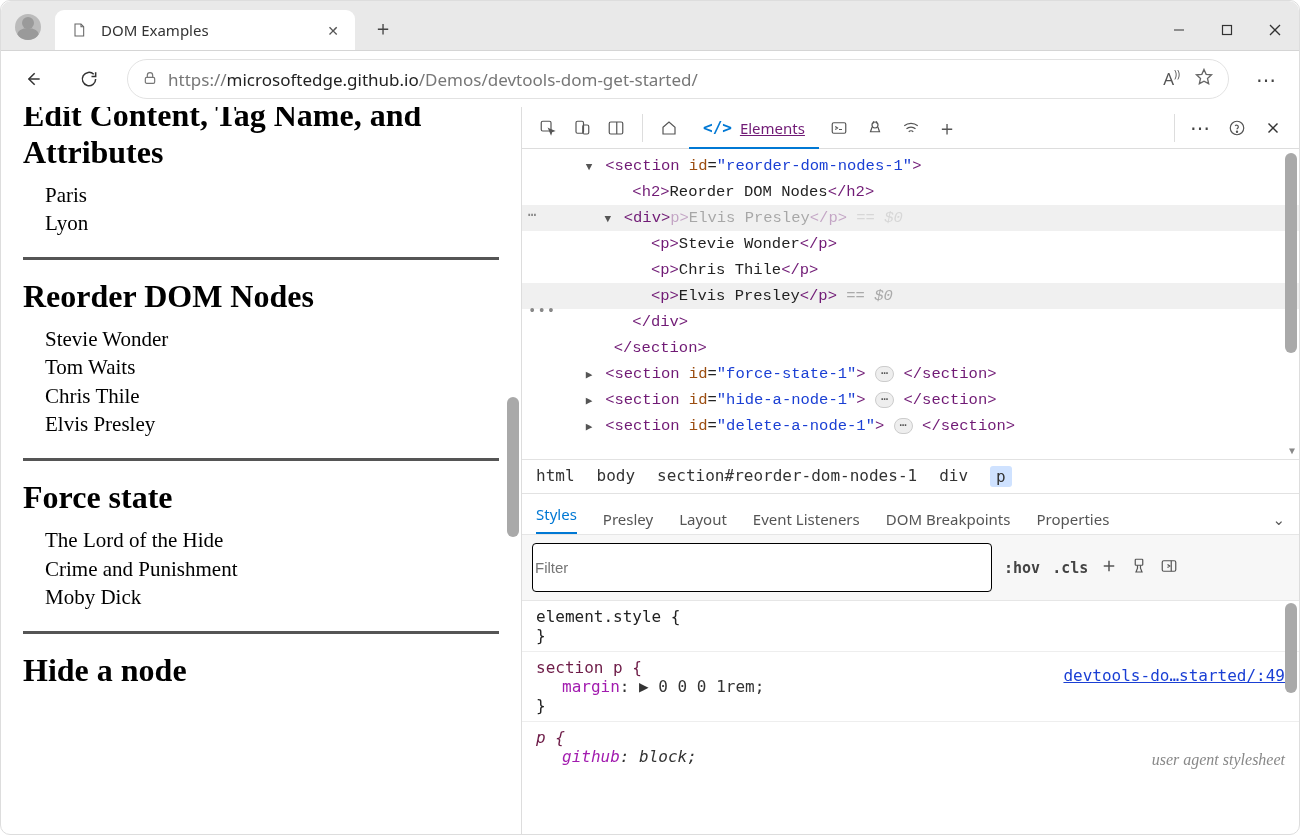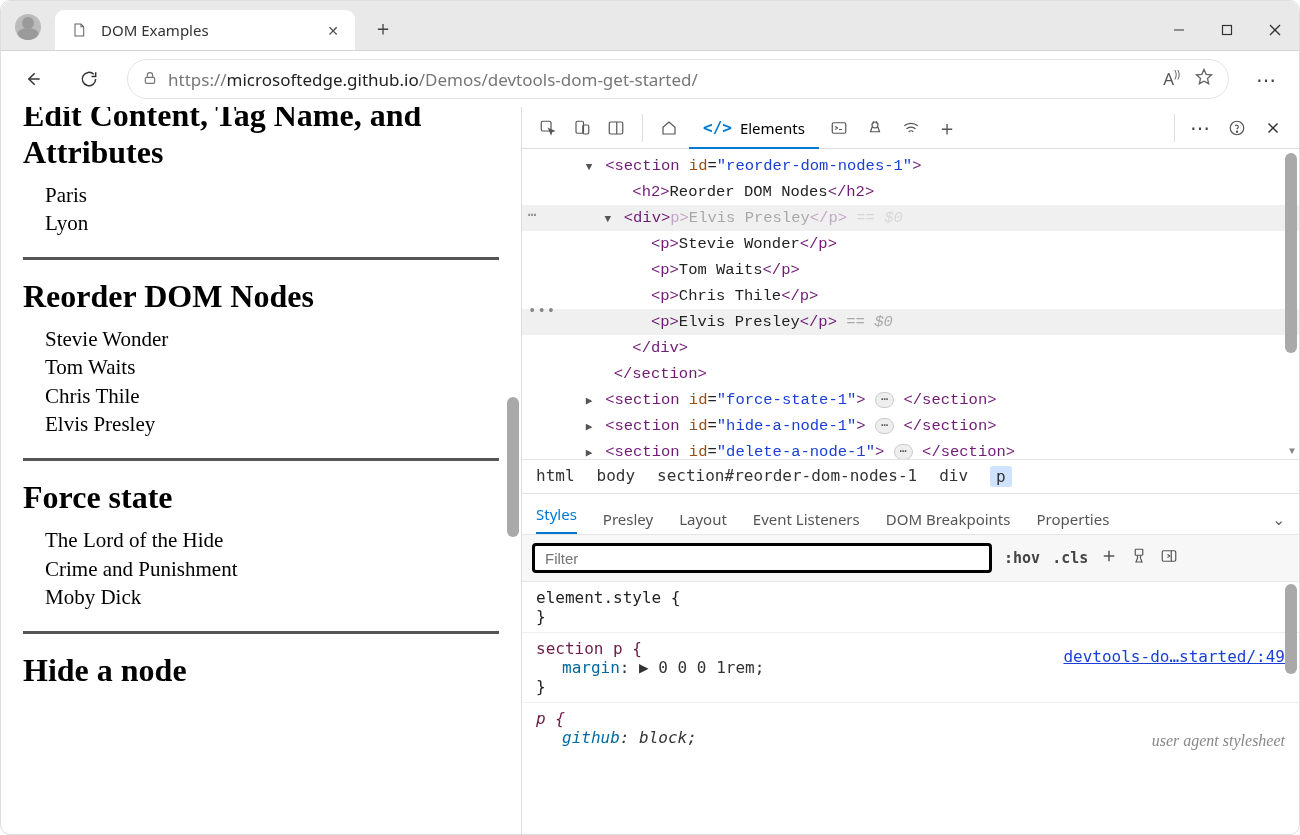--- a/index.html
+++ b/index.html
@@ -47,21 +47,21 @@
   .devtools { flex:1; border-left:1px solid #ddd; display:flex; flex-direction:column; font-family: system-ui, "Segoe UI", Arial; }
   .dt-tabbar { height:42px; display:flex; align-items:center; border-bottom:1px solid #ddd; padding:0 10px; gap:4px; }
   .dt-tabbar .grp { display:flex; align-items:center; gap:2px; }
   .dt-ico { width:32px; height:32px; display:flex; align-items:center; justify-content:center; color:#555; border-radius:4px; }
   .dt-ico svg { width:18px; height:18px; }
   .dt-sep { width:1px; height:28px; background:#ddd; margin:0 6px; }
   .dt-tab { padding:0 14px; height:42px; display:flex; align-items:center; gap:8px; font-size:15px; color:#444; position:relative; }
   .dt-tab.active { color:#0078d4; }
   .dt-tab.active::after { content:""; position:absolute; left:0; right:0; bottom:-1px; height:3px; background:#0078d4; }
   .dt-tab .tag-ico { color:#0078d4; font-weight:bold; font-family:monospace; font-size:16px; }
-  .dt-elem-text { color:#000000; }
+  .dt-elem-text { color:#701a75;text-decoration:underline; }
 
   
   .dom-tree { flex:0 0 auto; height:310px; overflow:hidden; font-family: Consolas, "Courier New", monospace; font-size:15.5px; position:relative; background:#fff; padding-top:4px; }
   .dom-row { white-space:pre; padding:1px 0 1px 8px; line-height:1.55; }
   .dom-row.sel { background:#f0f0f0; }
   .dom-row .ellip { display:inline-block; background:#eee; border:1px solid #ccc; border-radius:8px; padding:0 5px; font-size:12px; line-height:14px; vertical-align:middle; color:#555; }
   .tri { display:inline-block; width:10px; font-size:11px; color:#555; }
   .t-tag { color:#701a75; }
   .t-attr { color:#9b4d10; }
   .t-val { color:#1a3fd4; }
@@ -76,30 +76,30 @@
   .crumbs span.id { color:#333; }
   .crumbs .last { background:#cfe2ff; padding:1px 6px; border-radius:3px; }
 
   
   .style-tabs { display:flex; gap:26px; padding:10px 14px 0 14px; border-bottom:1px solid #e6e6e6; font-size:15px; color:#555; align-items:center; }
   .style-tabs .active { color:#0078d4; border-bottom:2px solid #0078d4; padding-bottom:8px; }
   .style-tabs .more { margin-left:auto; color:#555; }
 
   
   .styles-toolbar { display:flex; align-items:center; padding:8px 10px; gap:12px; background:#f7f7f7; border-bottom:1px solid #e6e6e6; }
-  .filter-input { flex:0 0 460px; height:30px; border:3px solid #000000; border-radius:4px; padding:0 10px; font-size:15px; color:#888; background:#fff; }
+  .filter-input { flex:0 0 460px; height:49px; border:1px solid #000000; border-radius:4px; padding:0 2px; font-size:15px; color:#888; background:#fff; }
   .styles-toolbar .act { font-family: Consolas, monospace; font-size:15px; color:#444; font-weight:bold; }
   .styles-toolbar .ico { color:#555; }
 
   
   .styles-body { flex:1; font-family: Consolas, monospace; font-size:16px; padding:6px 14px; position:relative; overflow:hidden; }
   .styles-body .rule { margin-bottom:4px; }
   .styles-body .sel-txt { color:#6d1b47; }
   .styles-body .prop { color:#333; padding-left:26px; }
-  .styles-body .propname { color:#0369a1; }
+  .styles-body .propname { color:#a21caf; }
   .styles-body .ua-note { position:absolute; right:14px; top:150px; font-style:italic; color:#888;font-family:Liberation Serif, serif; }
   .styles-body .link { color:#1a3fd4; text-decoration:underline; position:absolute; right:14px; top:65px; cursor:pointer; }
   .styles-body hr { border:none; border-top:1px solid #eee; margin:6px -14px; }
   .sb-scroll { position:absolute; right:2px; top:2px; width:12px; height:90px; background:#a9a9a9; border-radius:6px; }
 </style>
 </head>
 <body>
 
 <div class="titlebar">
   <div class="avatar"></div>
@@ -274,21 +274,20 @@
 
     <div class="dom-tree">
       <span class="dt-scroll-arrow" style="top:2px">▲</span>
       <div class="dt-scroll"></div>
       <span class="dt-scroll-arrow" style="bottom:2px">▼</span>
 
       <div class="dom-row">      <span class="tri">▼</span> <span class="t-tag">&lt;section</span> <span class="t-attr">id</span>=<span class="t-val">"<span>reorder-dom-nodes-1</span>"</span><span class="t-tag">&gt;</span></div>
       <div class="dom-row">           <span class="t-tag">&lt;h2&gt;</span><span class="t-txt">Reorder DOM Nodes</span><span class="t-tag">&lt;/h2&gt;</span></div>
       <div class="dom-row sel"><span class="handle-dots" style="top:56px">⋯</span>        <span class="tri">▼</span> <span class="t-tag">&lt;div&gt;</span><span style="opacity:.35"><span class="t-tag">p&gt;</span><span class="t-txt">Elvis Presley</span><span class="t-tag">&lt;/p&gt;</span> <span class="t-hint">== $0</span></span></div>
       <div class="dom-row">             <span class="t-tag">&lt;p&gt;</span><span class="t-txt">Stevie Wonder</span><span class="t-tag">&lt;/p&gt;</span></div>
-      <div class="dom-row">             <span class="t-tag">&lt;p&gt;</span><span class="t-txt">Tom Waits</span><span class="t-tag">&lt;/p&gt;</span></div>
       <div class="dom-row">             <span class="t-tag">&lt;p&gt;</span><span class="t-txt">Chris Thile</span><span class="t-tag">&lt;/p&gt;</span></div>
       <div class="dom-row sel"><span class="handle-dots" style="top:152px">•••</span>             <span class="t-tag">&lt;p&gt;</span><span class="t-txt">Elvis Presley</span><span class="t-tag">&lt;/p&gt;</span> <span class="t-hint">== $0</span></div>
       <div class="dom-row">           <span class="t-tag">&lt;/div&gt;</span></div>
       <div class="dom-row">         <span class="t-tag">&lt;/section&gt;</span></div>
       <div class="dom-row">      <span class="tri">▶</span> <span class="t-tag">&lt;section</span> <span class="t-attr">id</span>=<span class="t-val">"<span>force-state-1</span>"</span><span class="t-tag">&gt;</span> <span class="ellip">⋯</span> <span class="t-tag">&lt;/section&gt;</span></div>
       <div class="dom-row">      <span class="tri">▶</span> <span class="t-tag">&lt;section</span> <span class="t-attr">id</span>=<span class="t-val">"<span>hide-a-node-1</span>"</span><span class="t-tag">&gt;</span> <span class="ellip">⋯</span> <span class="t-tag">&lt;/section&gt;</span></div>
       <div class="dom-row">      <span class="tri">▶</span> <span class="t-tag">&lt;section</span> <span class="t-attr">id</span>=<span class="t-val">"<span>delete-a-node-1</span>"</span><span class="t-tag">&gt;</span> <span class="ellip">⋯</span> <span class="t-tag">&lt;/section&gt;</span></div>
 
     </div>
 

